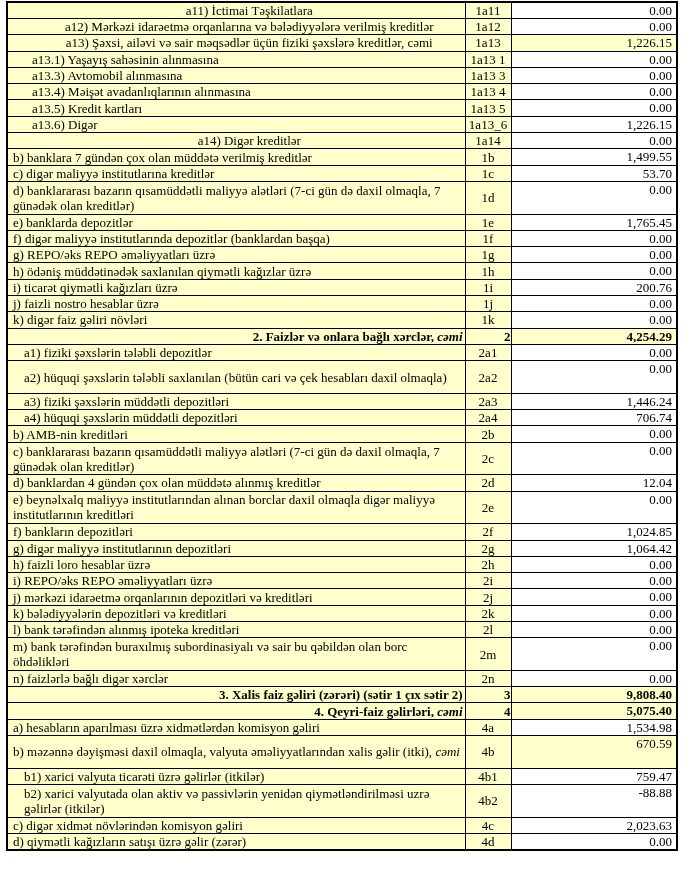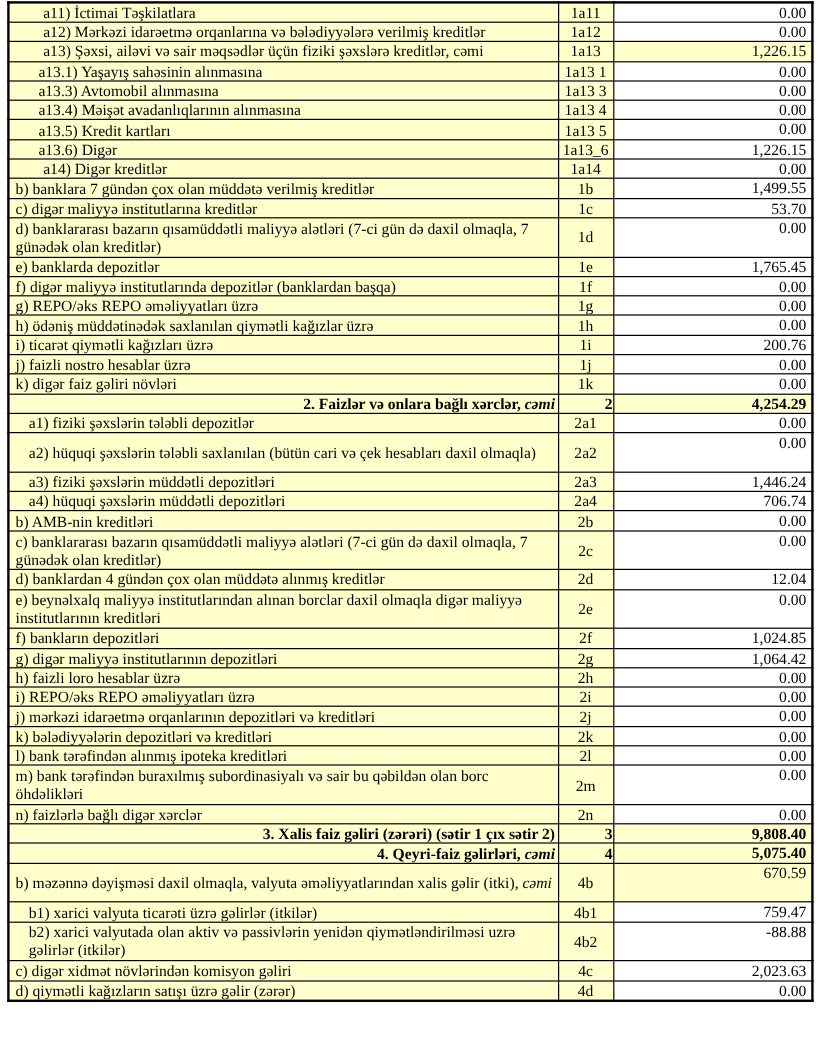--- a/index.html
+++ b/index.html
@@ -26,21 +26,21 @@
   tr.single { height: 16.3px; }
   tr.tall   { height: 32.6px; }
   tr.bold td { font-weight: bold; text-align: right; }
   td.label {
     background: var(--cell-yellow, #FFFFCC);
     vertical-align: middle;
     padding-right: 2px;
   }
   td.label.ind0 { padding-left: 2px; }
   td.label.ind1 { padding-left: 5px; }
-  td.label.ind2 { padding-left: 28px; }
+  td.label.ind2 { padding-left: 28px; text-align: center; }
   td.label.ind3 { padding-left: 16px; }
   td.label.ind4 { padding-left: 24px; }
   td.code {
     background: var(--cell-yellow, #FFFFCC);
     text-align: center;
     vertical-align: middle;
     white-space: pre;
   }
   td.value {
     background: var(--cell-white, #FFFFFF);
@@ -248,20 +248,25 @@
       <tr class="single bold">
         <td class="label ind0"><span>3. Xalis faiz gəliri (zərəri) (sətir 1 çıx sətir 2)</span></td>
         <td class="code">3</td>
         <td class="value vy">9,808.40</td>
       </tr>
       <tr class="single bold">
         <td class="label ind0"><span>4. Qeyri-faiz gəlirləri, </span><i>cəmi</i></td>
         <td class="code">4</td>
         <td class="value vy">5,075.40</td>
       </tr>
+      <tr class="single">
+        <td class="label ind1"><span>a) hesabların aparılması üzrə xidmətlərdən komisyon gəliri</span></td>
+        <td class="code">4a</td>
+        <td class="value">1,534.98</td>
+      </tr>
       <tr class="tall">
         <td class="label ind1"><span>b) məzənnə dəyişməsi daxil olmaqla, valyuta əməliyyatlarından xalis gəlir (itki), </span><i>cəmi</i></td>
         <td class="code">4b</td>
         <td class="value vy">670.59</td>
       </tr>
       <tr class="single">
         <td class="label ind3"><span>b1) xarici valyuta ticarəti üzrə gəlirlər (itkilər)</span></td>
         <td class="code">4b1</td>
         <td class="value">759.47</td>
       </tr>

